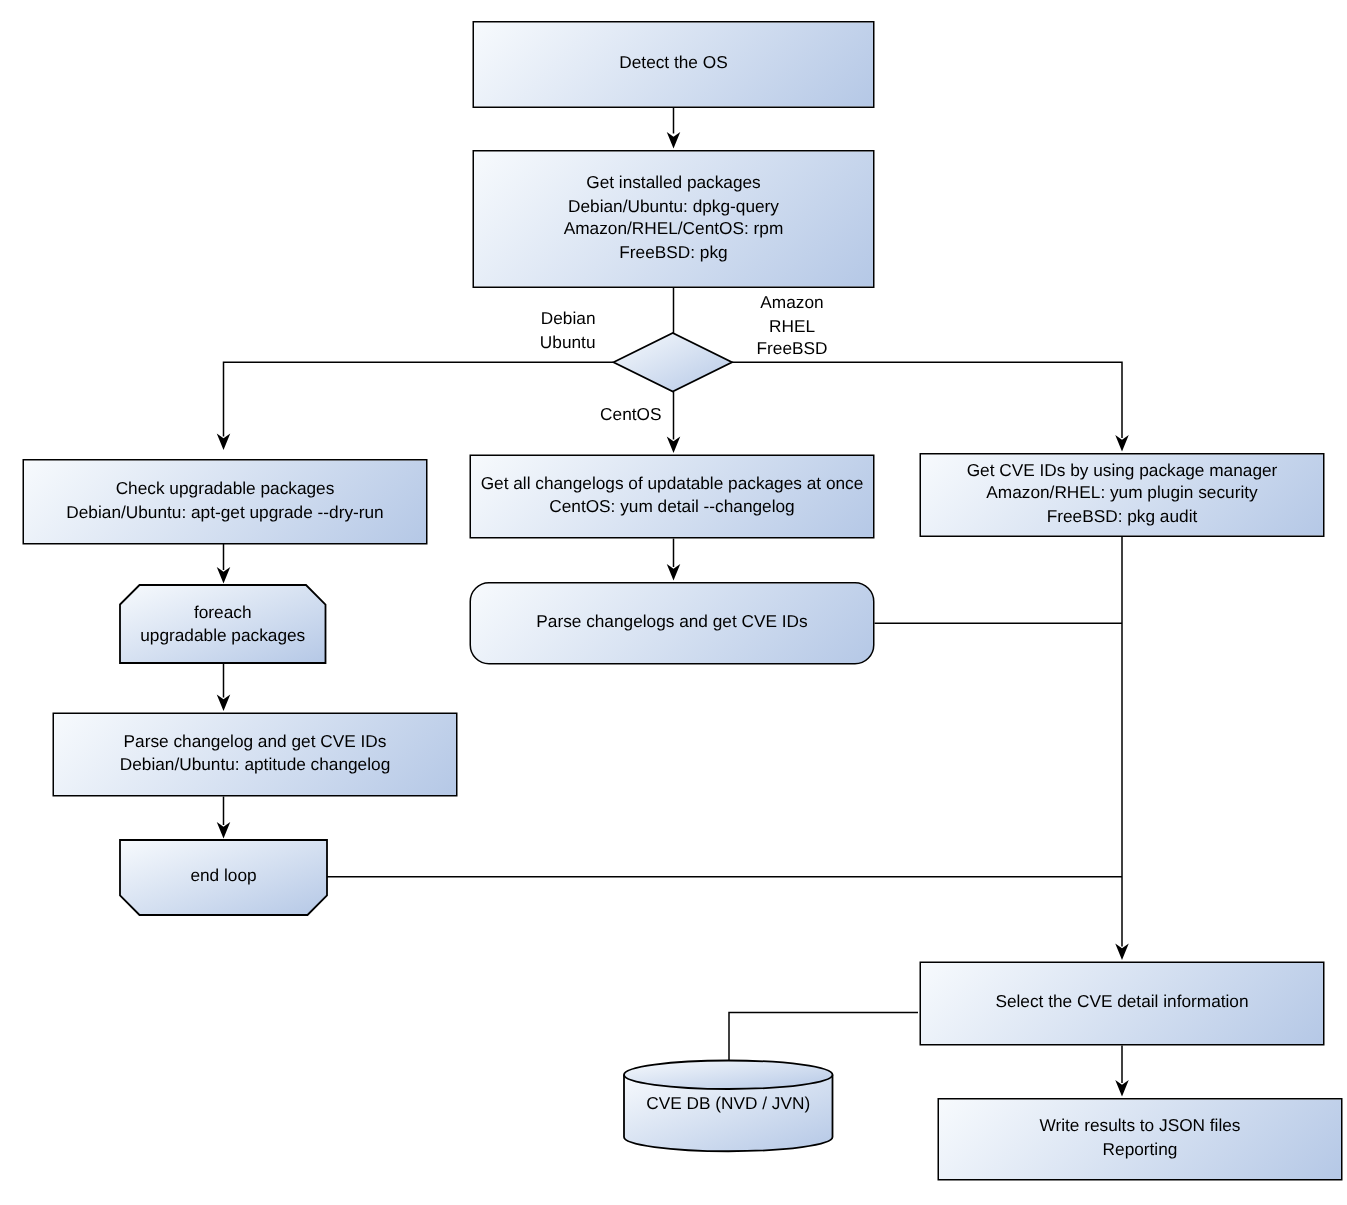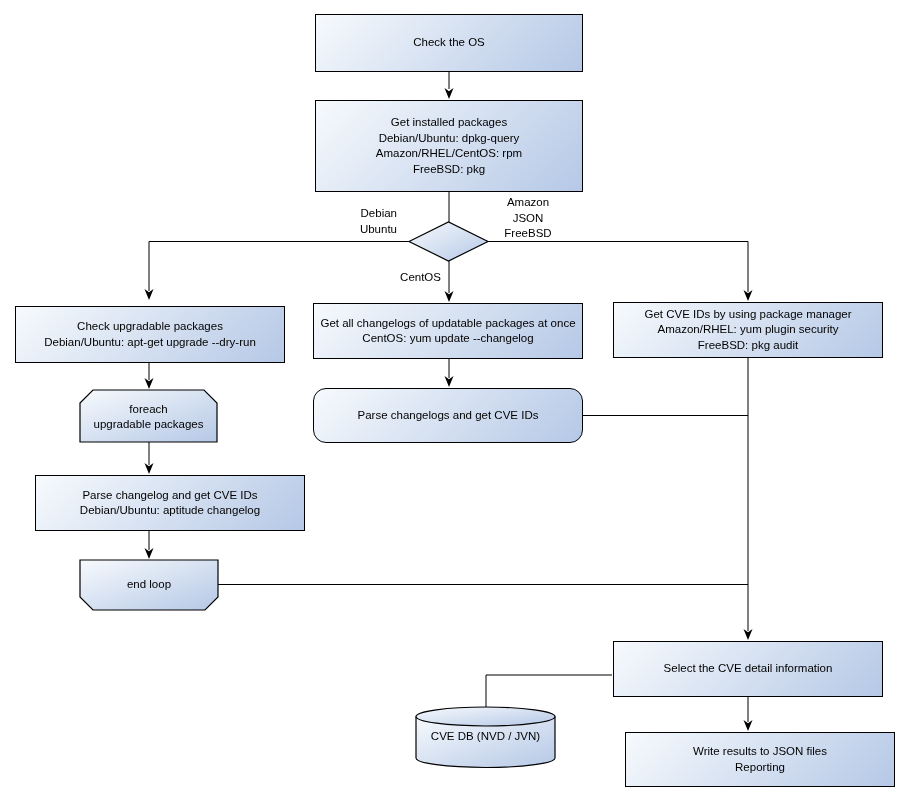--- a/index.html
+++ b/index.html
@@ -87,21 +87,21 @@
     <polygon class="shape" points="409,241.5 448.5,222 488,241.5 448.5,261"></polygon>
 
     <polygon class="shape" points="80,403 93,390 204,390 217,403 217,442 80,442"></polygon>
     <polygon class="shape" points="80,560 218,560 218,597 205,610 93,610 80,597"></polygon>
 
     <path class="shape" d="M416,716.5 L416,758 A69.5,9.5 0 0 0 555,758 L555,716.5"></path>
     <ellipse class="shape" cx="485.5" cy="716.5" rx="69.5" ry="9.5"></ellipse>
   </svg>
 
   <div class="node" style="left:315px;top:14px;width:266px;height:56px;">
-    <span class="node-label">Check the OS</span>
+    <span class="node-label">Detect the OS</span>
   </div>
 
   <div class="node" style="left:315px;top:100px;width:266px;height:90px;">
     <span class="node-label">Get installed packages
 Debian/Ubuntu: dpkg-query
 Amazon/RHEL/CentOS: rpm
 FreeBSD: pkg</span>
   </div>
 
   <div class="node" style="left:15px;top:306px;width:268px;height:55px;">
@@ -109,21 +109,21 @@
 Debian/Ubuntu: apt-get upgrade --dry-run</span>
   </div>
 
   <div class="node" style="left:15px;top:475px;width:268px;height:54px;margin-left:20px;">
     <span class="node-label">Parse changelog and get  CVE IDs
 Debian/Ubuntu: aptitude changelog</span>
   </div>
 
   <div class="node" style="left:313px;top:303px;width:268px;height:54px;">
     <span class="node-label">Get all changelogs of updatable packages at once
-CentOS: yum update --changelog</span>
+CentOS: yum detail --changelog</span>
   </div>
 
   <div class="node" style="left:313px;top:388px;width:268px;height:53px;border-radius:13px;">
     <span class="node-label">Parse changelogs and get CVE IDs</span>
   </div>
 
   <div class="node" style="left:613px;top:302px;width:268px;height:54px;">
     <span class="node-label">Get CVE IDs by using package manager
 Amazon/RHEL: yum plugin security
 FreeBSD: pkg audit</span>
@@ -142,18 +142,18 @@
 upgradable  packages</div>
 
   <div class="overlay-label" style="left:80px;top:560px;width:138px;height:50px;">end loop</div>
 
   <div class="overlay-label" style="left:416px;top:716px;width:139px;height:42px;">CVE DB (NVD / JVN)</div>
 
   <div class="edge-label align-right" style="left:327px;top:205px;width:70px;line-height:16px;">Debian
 Ubuntu</div>
 
   <div class="edge-label align-center" style="left:483px;top:195px;width:90px;">Amazon
-JSON
+RHEL
 FreeBSD</div>
 
   <div class="edge-label align-right" style="left:381px;top:270px;width:60px;">CentOS</div>
 
 </div>
 
 </body></html>

